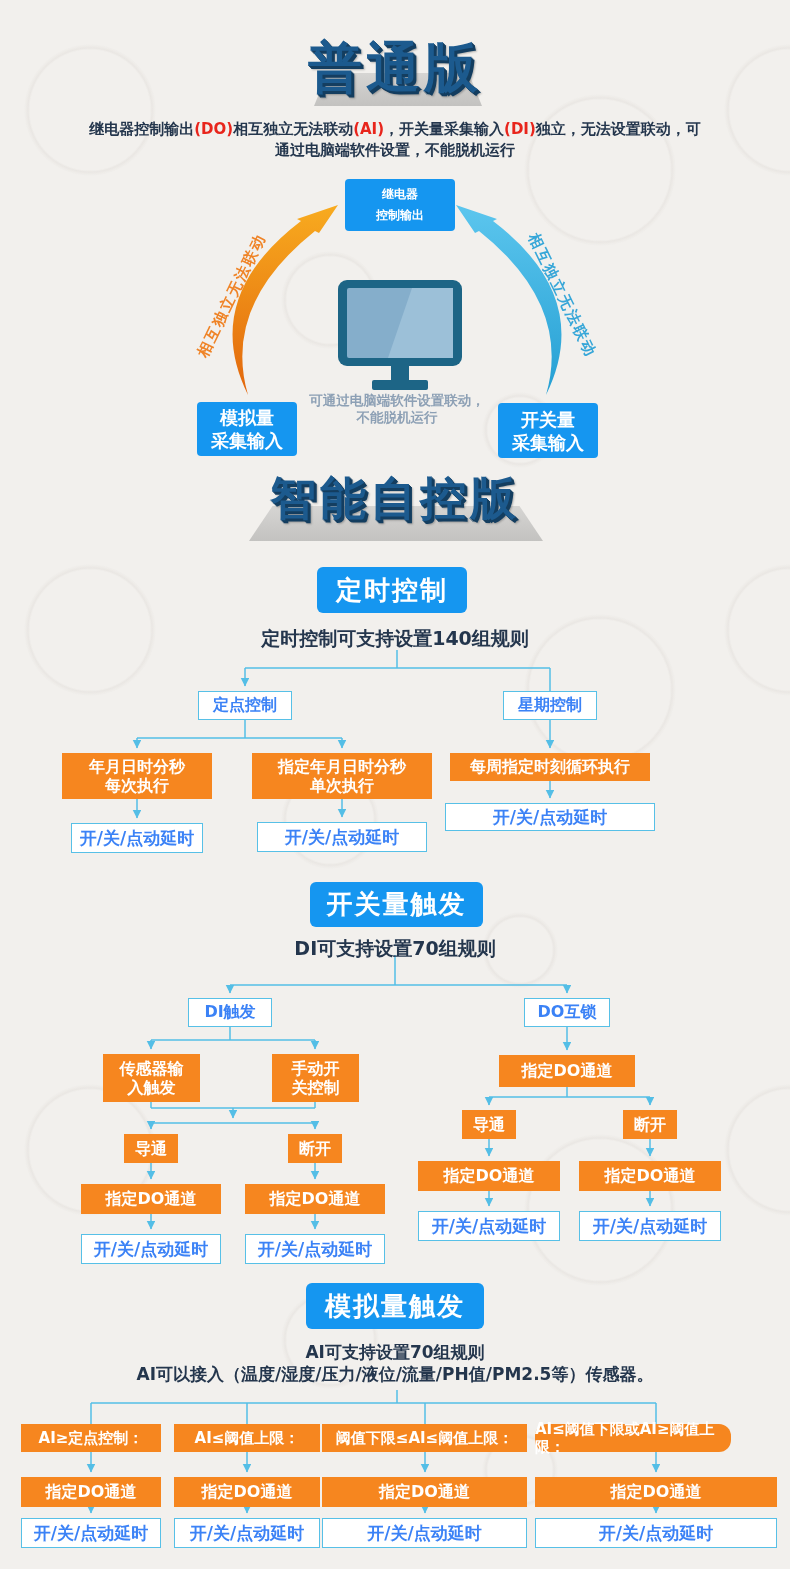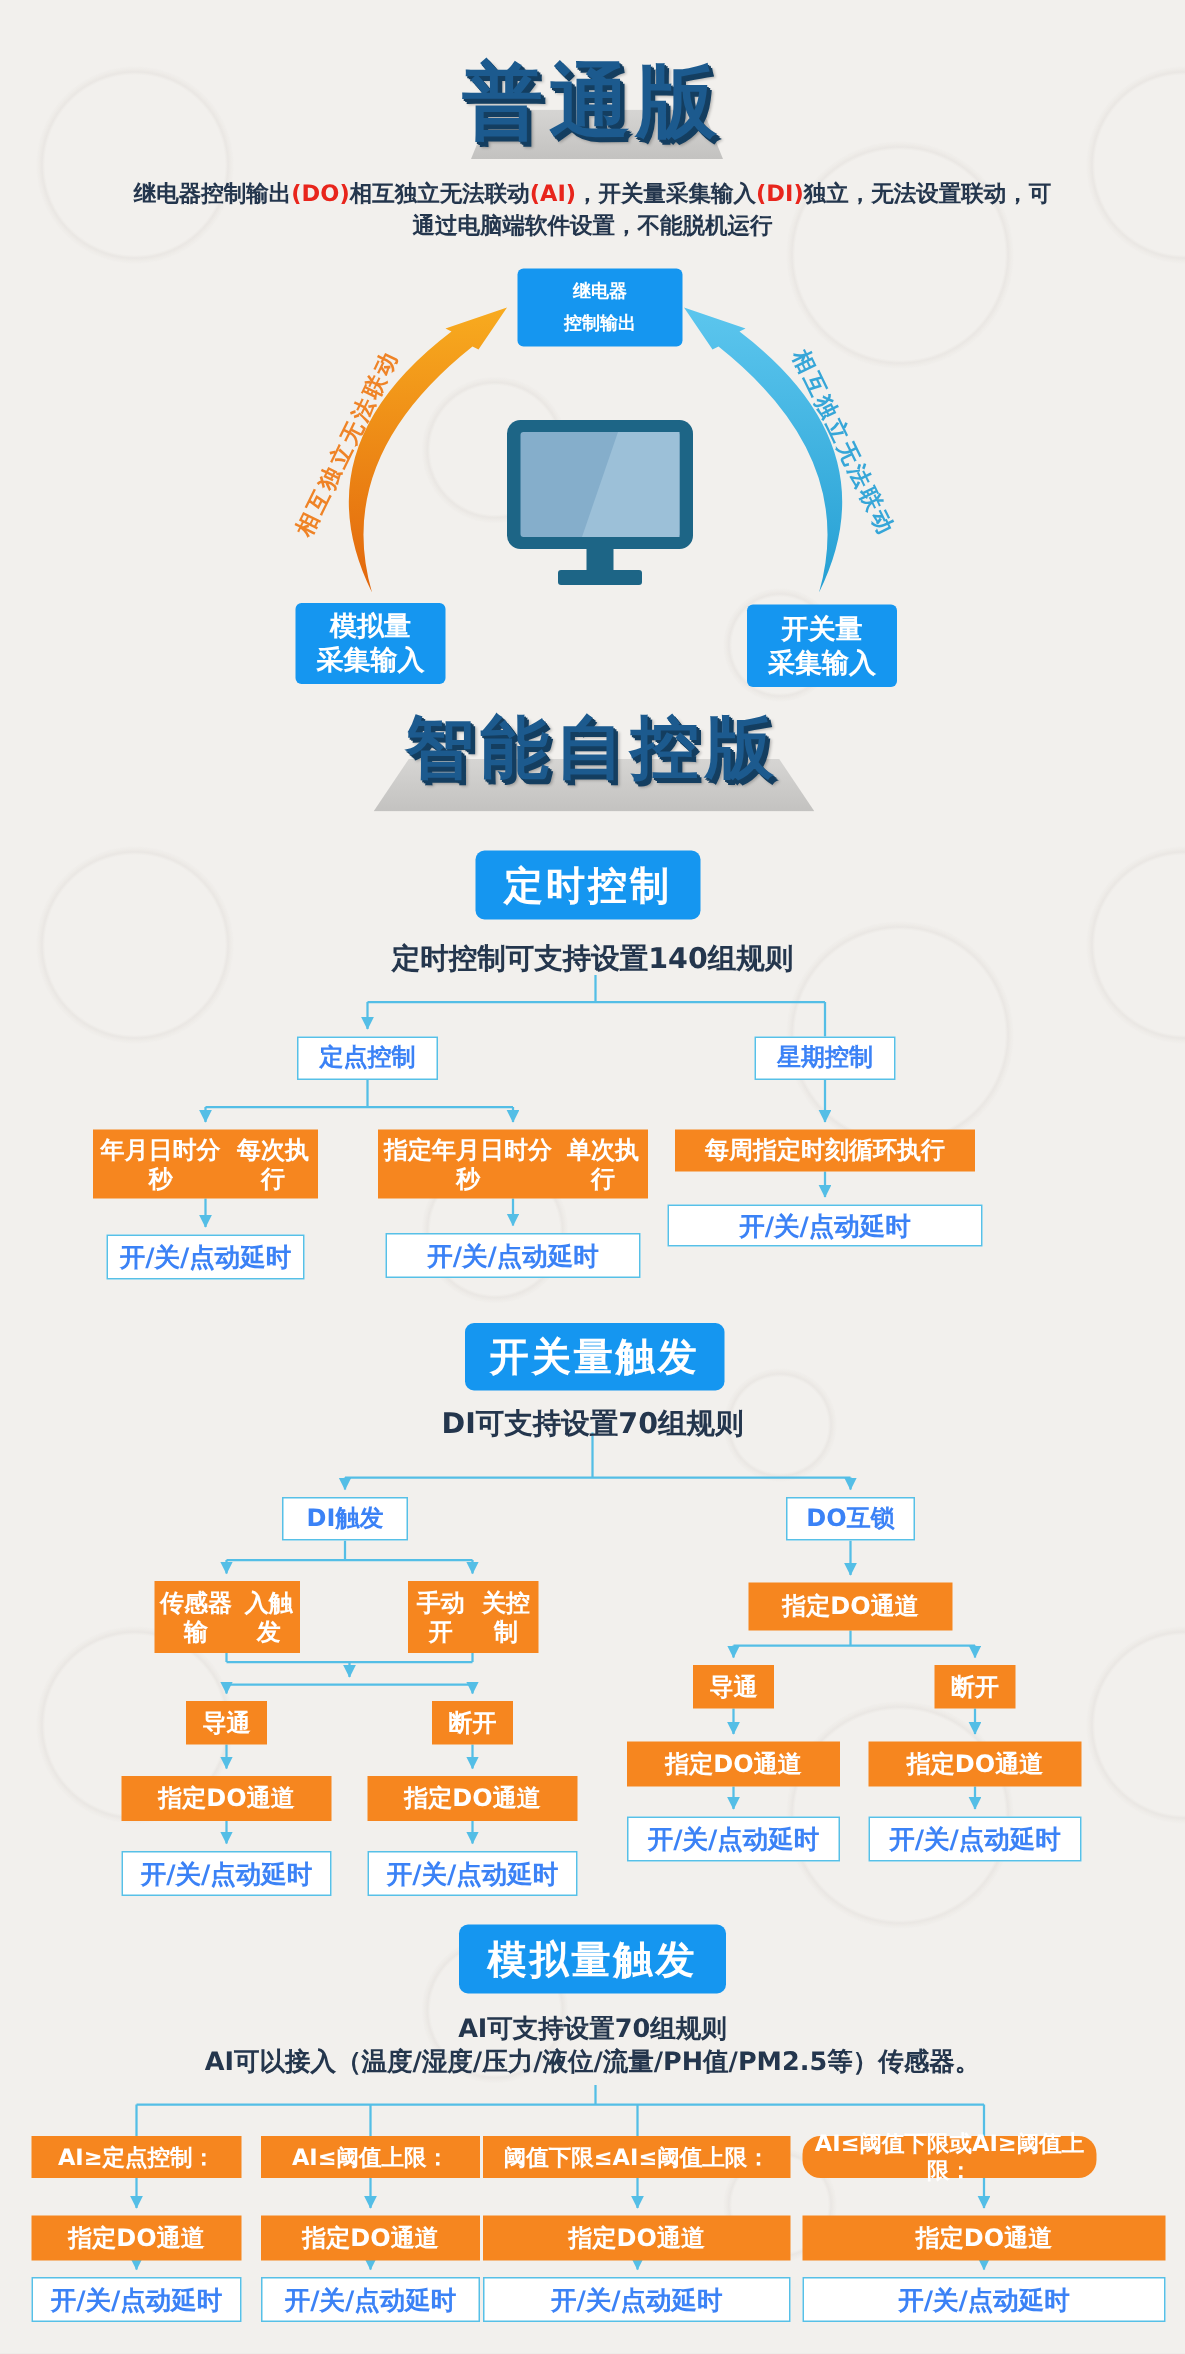--- a/index.html
+++ b/index.html
@@ -33,21 +33,21 @@
   .bluebox{
     background:#1596f0;color:#fff;font-weight:700;border-radius:4px;z-index:2;
     display:flex;flex-direction:column;align-items:center;justify-content:center;text-align:center;
   }
   .btn{
     background:#1596f0;color:#fff;font-weight:700;border-radius:6px;z-index:2;
     display:flex;align-items:center;justify-content:center;font-size:26px;letter-spacing:2px;
   }
   .obox{
     background:#f6861f;color:#fff;font-weight:700;z-index:2;line-height:1.2;
-    display:flex;flex-direction:row;align-items:center;justify-content:center;text-align:center;
+    display:flex;flex-direction:column;align-items:center;justify-content:center;text-align:left;
     font-size:16px;
   }
   .wbox{
     background:#ffffff;border:1.5px solid #57c0e7;color:#3b82f6;font-weight:700;z-index:2;
     display:flex;align-items:center;justify-content:center;text-align:center;font-size:16px;
   }
   .note{position:absolute;left:0;width:100%;text-align:center;font-weight:700;color:#24364d;z-index:2;}
   .centernote{
     position:absolute;left:247px;top:392px;width:300px;z-index:2;text-align:center;
     color:#8da0b5;font-weight:700;font-size:13.5px;line-height:17px;
@@ -145,20 +145,24 @@
   </div>
 
   <div class="abs bluebox" style="left:345px;top:179px;width:110px;height:52px;font-size:12px;line-height:21px;">
     <span>继电器</span>
     <span>控制输出</span>
   </div>
 
   <div class="arrlabel" style="left:164px;top:286px;transform:rotate(-64deg);color:#ef8326;">相互独立无法联动</div>
   <div class="arrlabel" style="left:494px;top:286px;transform:rotate(64deg);color:#36a6d8;">相互独立无法联动</div>
 
+  <div class="centernote">
+    <span style="display:block">可通过电脑端软件设置联动，</span>
+    <span style="display:block">不能脱机运行</span>
+  </div>
 
   <div class="abs bluebox" style="left:197px;top:402px;width:100px;height:54px;font-size:18px;line-height:23px;">
     <span>模拟量</span>
     <span>采集输入</span>
   </div>
   <div class="abs bluebox" style="left:498px;top:403px;width:100px;height:55px;font-size:18px;line-height:23px;">
     <span>开关量</span>
     <span>采集输入</span>
   </div>
 

